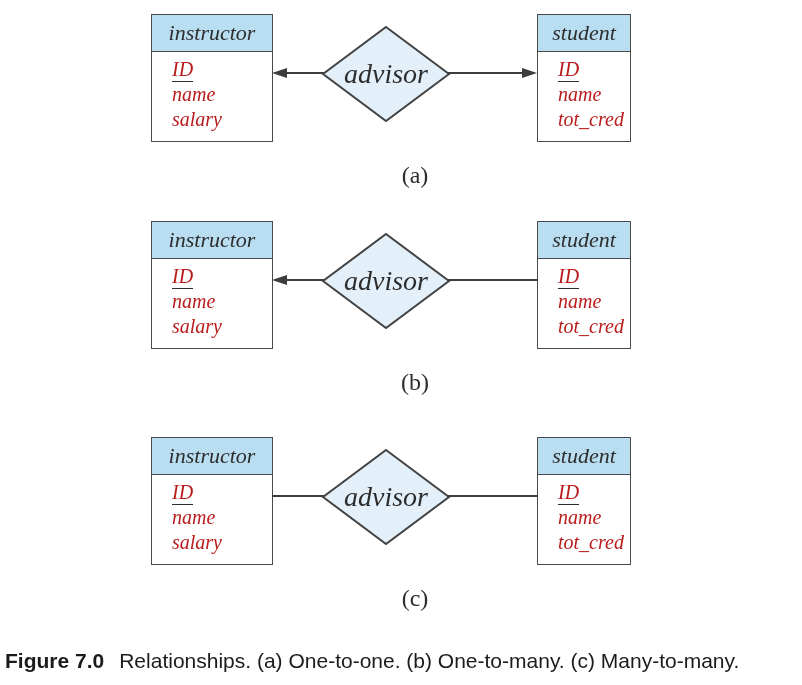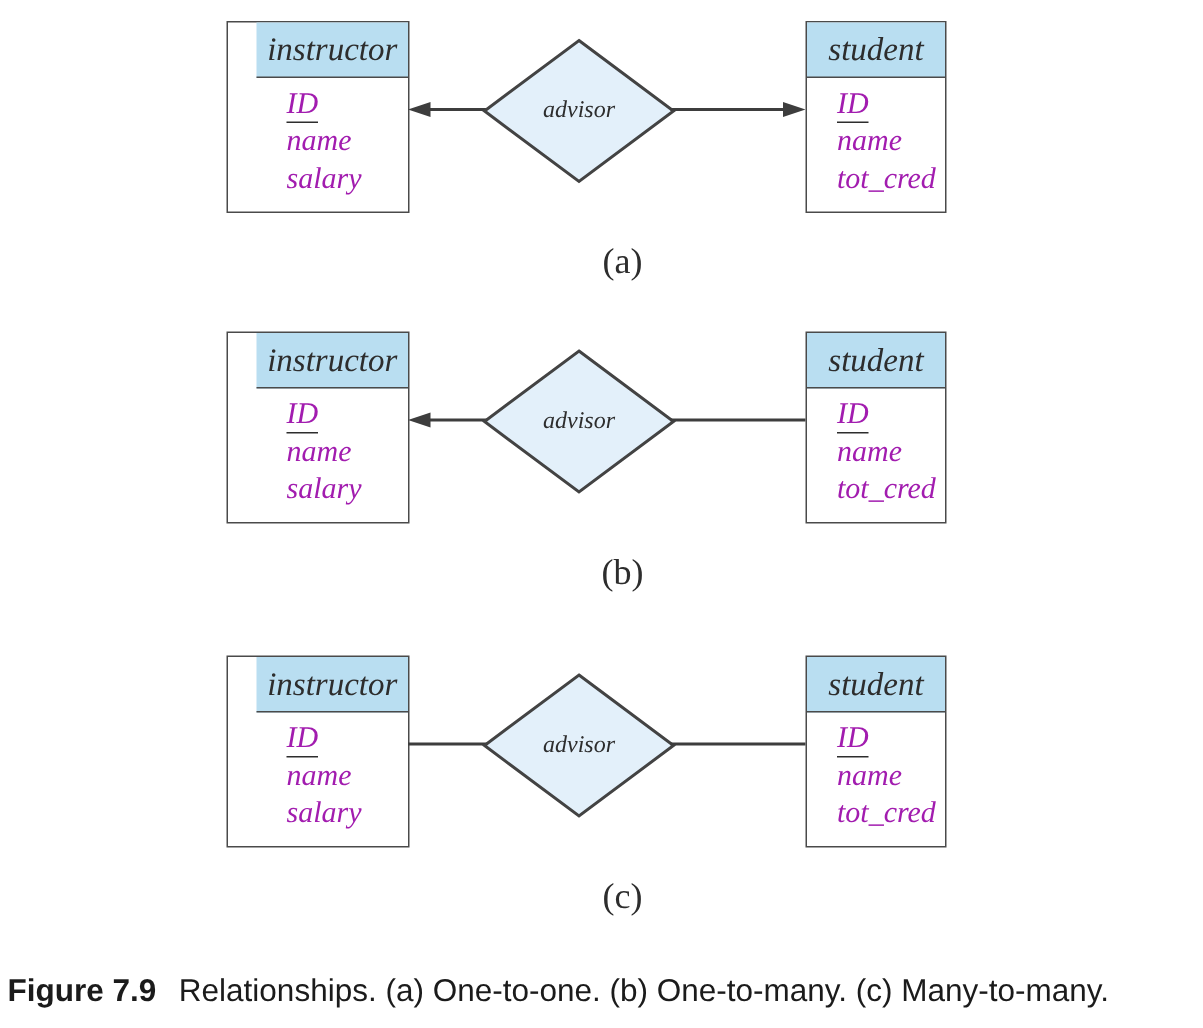--- a/index.html
+++ b/index.html
@@ -18,31 +18,31 @@
   #panel-b { top: 207px; }
   #panel-c { top: 423px; }
 
   
   .entity {
     position: absolute; top: 14px;
     border: 1.6px solid #4a4a4a;
     background: #ffffff;
     box-sizing: border-box;
   }
-  .entity-left  { left: 151px; width: 122px; padding-left: 19px; }
+  .entity-left  { left: 151px; width: 122px; }
   .entity-right { left: 537px; width: 94px; }
   .entity-title {
     height: 36px; line-height: 36px;
     text-align: center;
     background: #b9def1;
     border-bottom: 1.6px solid #4a4a4a;
     font-style: italic; font-size: 22px; color: #2d2d2d;
   }
   .entity-body { padding: 5px 6px 9px 20px; }
-  .attr { font-style: italic; font-size: 20px; line-height: 25px; color: #a21caf; white-space: nowrap; }
+  .attr { font-style: italic; font-size: 20px; line-height: 25px; color: #b91c1c; white-space: nowrap; }
   .pk { border-bottom: 1.7px solid #2d2d2d; padding-bottom: 1px; }
 
   
   .line { position: absolute; top: 72px; height: 2px; background: #3d3d3d; }
   #panel-a .line-left, #panel-b .line-left { left: 286px; width: 40px; }
   #panel-c .line-left { left: 272px; width: 54px; }
   #panel-a .line-right { left: 447px; width: 78px; }
   #panel-b .line-right, #panel-c .line-right { left: 447px; width: 91px; }
 
   .arrow {
@@ -51,21 +51,21 @@
     border-bottom: 5.5px solid transparent;
   }
   .arrow-left  { left: 272px; border-right: 15px solid #3d3d3d; }
   .arrow-right { left: 522px; border-left: 15px solid #3d3d3d; }
 
   
   .diamond { position: absolute; left: 321px; top: 25px; }
   .rel-label {
     position: absolute; left: 386px; top: 74px;
     transform: translate(-50%, -50%);
-    font-style: italic; font-size: 16px; color: #2d2d2d;
+    font-style: italic; font-size: 28px; color: #2d2d2d;
     white-space: nowrap;
   }
 
   
   .panel-label {
     position: absolute; left: 330px; top: 162px; width: 170px;
     text-align: center;
     font-size: 24px; color: #2d2d2d;
   }
 
@@ -167,16 +167,16 @@
         <div class="attr"><span class="pk">ID</span></div>
         <div class="attr">name</div>
         <div class="attr">tot_cred</div>
       </div>
     </div>
 
     <div class="panel-label">(c)</div>
   </section>
 
   <div class="caption">
-    <span class="caption-label">Figure 7.9</span><span class="caption-text">Relationships. (a) One-to-one. (b) One-to-many. (c) Many-to-many.</span>
+    <span class="caption-label">Figure 7.0</span><span class="caption-text">Relationships. (a) One-to-one. (b) One-to-many. (c) Many-to-many.</span>
   </div>
 
 </div>
 
 </body></html>

